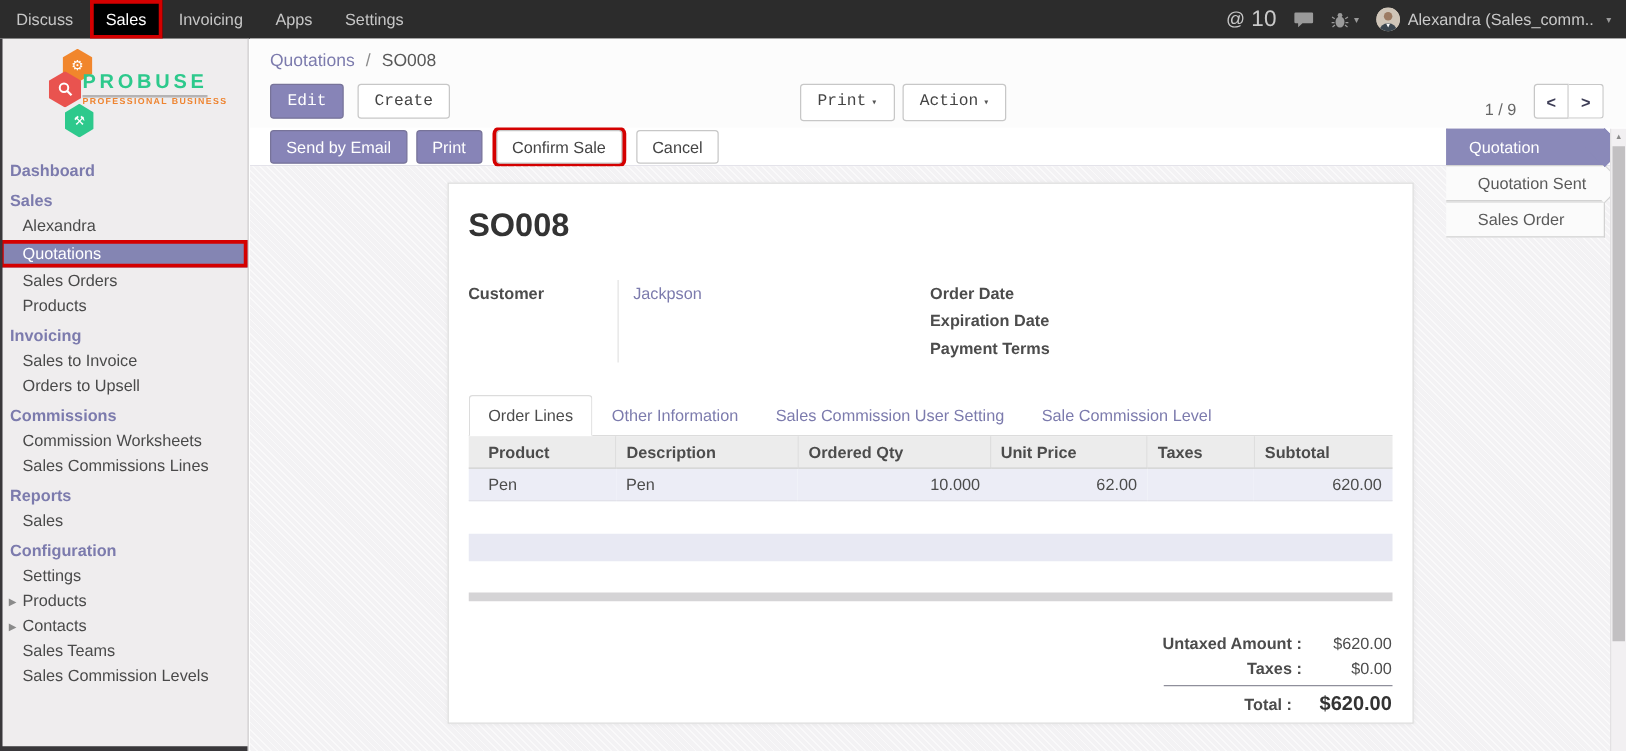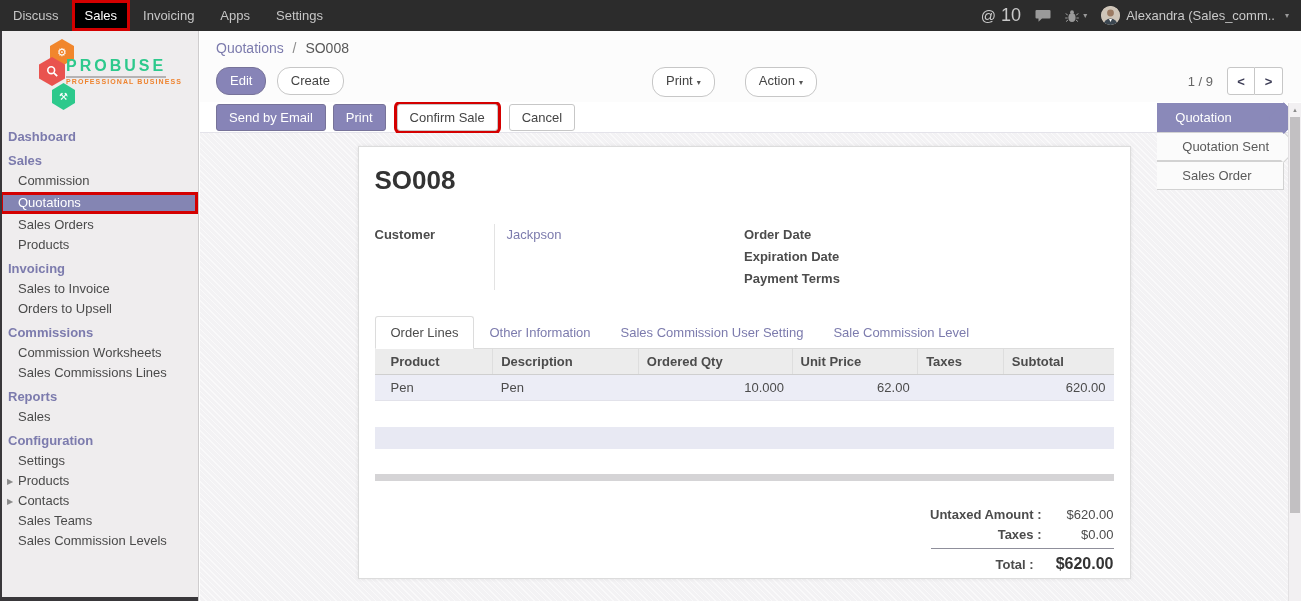--- a/index.html
+++ b/index.html
@@ -43,25 +43,25 @@
 
   
   .main { position:absolute; left:200px; top:31px; right:0; bottom:0; background:#fcfcfc; }
   .control-panel { height:71px; background:#fcfcfc; position:relative; }
   .breadcrumb { position:absolute; left:16px; top:9px; font-size:14px; }
   .bc-link { color:#7c7bad; cursor:pointer; }
   .bc-sep { color:#8b8b8b; margin:0 5px; }
   .bc-cur { color:#585858; }
   .cp-row { position:absolute; left:16px; top:36px; right:16px; height:28px; }
   .btn { display:inline-block; font-size:13px; line-height:18px; padding:4px 13px; background:#fff; border:1px solid #c7c7c7;
-         border-radius:13px; color:#444; cursor:pointer; font-family:Liberation Sans, sans-serif; }
+         border-radius:3px; color:#444; cursor:pointer; font-family:Liberation Mono, monospace; }
   .btn.primary { background:#8784b7; border-color:#777399; color:#fff; }
   .btn + .btn { margin-left:6px; }
-  .center-menus { position:absolute; left:436px; top:0; display:flex;gap:24px; }
-  .pager { position:absolute; right:2px; top:0; display:flex; align-items:center; }
+  .center-menus { position:absolute; left:424px; top:0; display:flex; }
+  .pager { position:absolute; right:2px; top:0; display:flex; align-items:flex-end; }
   .pager-text { font-size:13px; color:#666; margin-right:14px; }
   .pager-btns { display:flex; }
   .pager-btn { width:28px; height:28px; background:#fff; border:1px solid #c7c7c7; display:flex; align-items:center;
                justify-content:center; font-weight:bold; color:#3d3d56; font-size:13px; cursor:pointer; }
   .pager-btn.prev { border-radius:3px 0 0 3px; }
   .pager-btn.next { border-radius:0 3px 3px 0; border-left:none; }
 
   .status-bar { height:31px; background:#fff; border-bottom:1px solid #e4e3ea; display:flex; align-items:center; padding-left:16px; }
   .sbtn { font-size:13px; line-height:17px; padding:4px 12px; border:1px solid #c7c7c7; border-radius:3px; background:#fff;
           color:#444; margin-right:7px; cursor:pointer; font-family:inherit; }
@@ -179,21 +179,21 @@
       </div>
       <div class="hex hex-green">⚒</div>
       <div class="logo-text">
         <span class="logo-title">PROBUSE</span>
         <span class="logo-sub">PROFESSIONAL BUSINESS</span>
       </div>
     </div>
     <nav class="side-menu">
       <div class="side-header">Dashboard</div>
       <div class="side-header">Sales</div>
-      <div class="side-item">Commission</div>
+      <div class="side-item">Alexandra</div>
       <div class="side-item selected">Quotations</div>
       <div class="side-item">Sales Orders</div>
       <div class="side-item">Products</div>
       <div class="side-header">Invoicing</div>
       <div class="side-item">Sales to Invoice</div>
       <div class="side-item">Orders to Upsell</div>
       <div class="side-header">Commissions</div>
       <div class="side-item">Commission Worksheets</div>
       <div class="side-item">Sales Commissions Lines</div>
       <div class="side-header">Reports</div>

